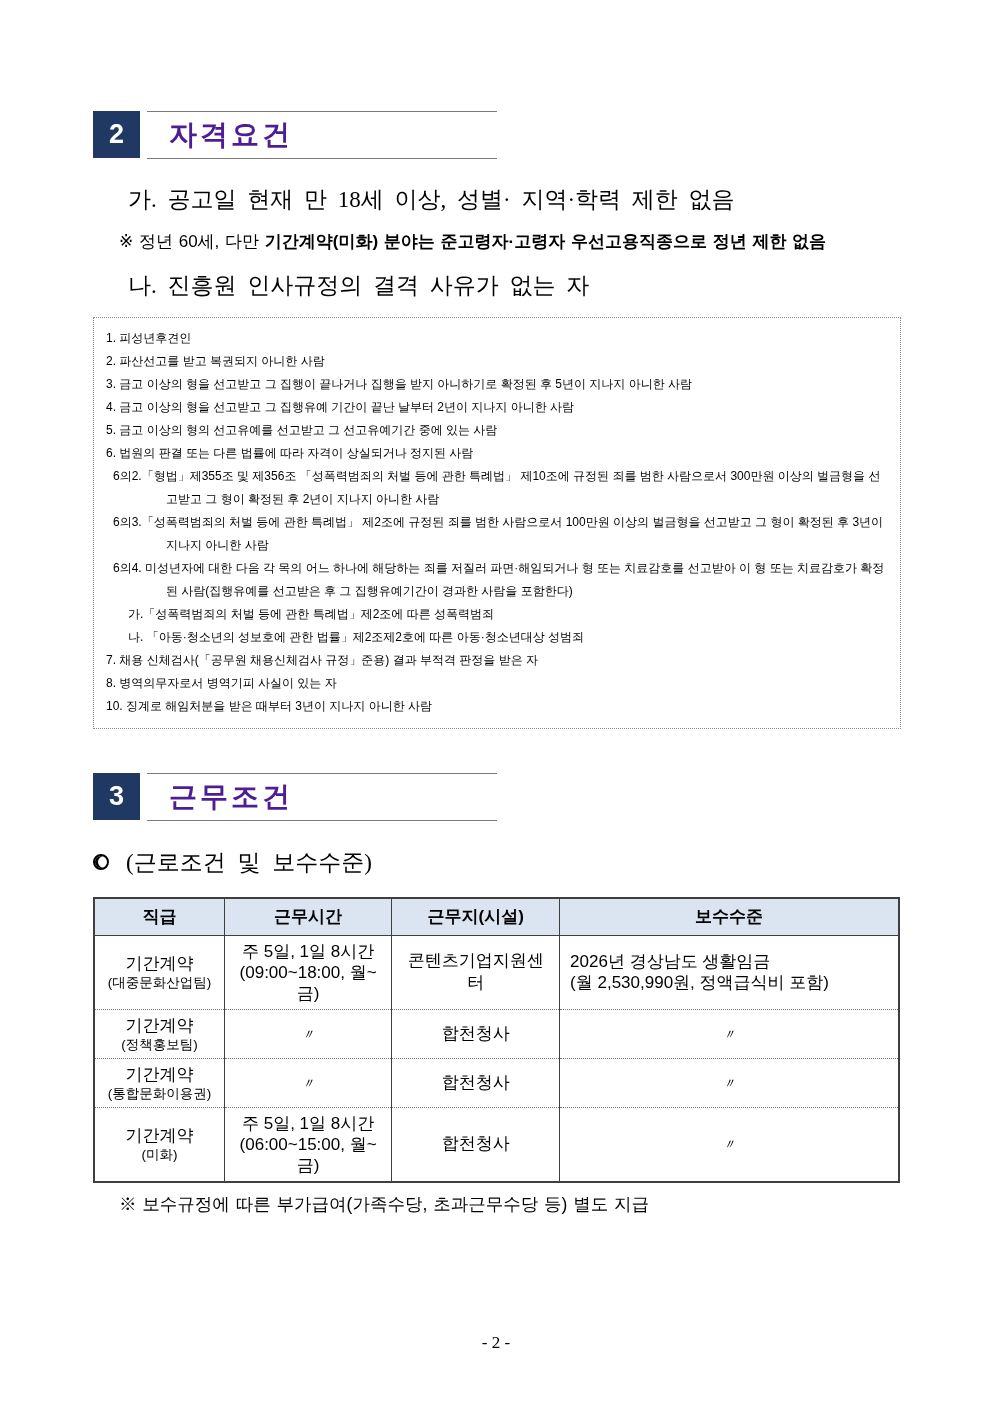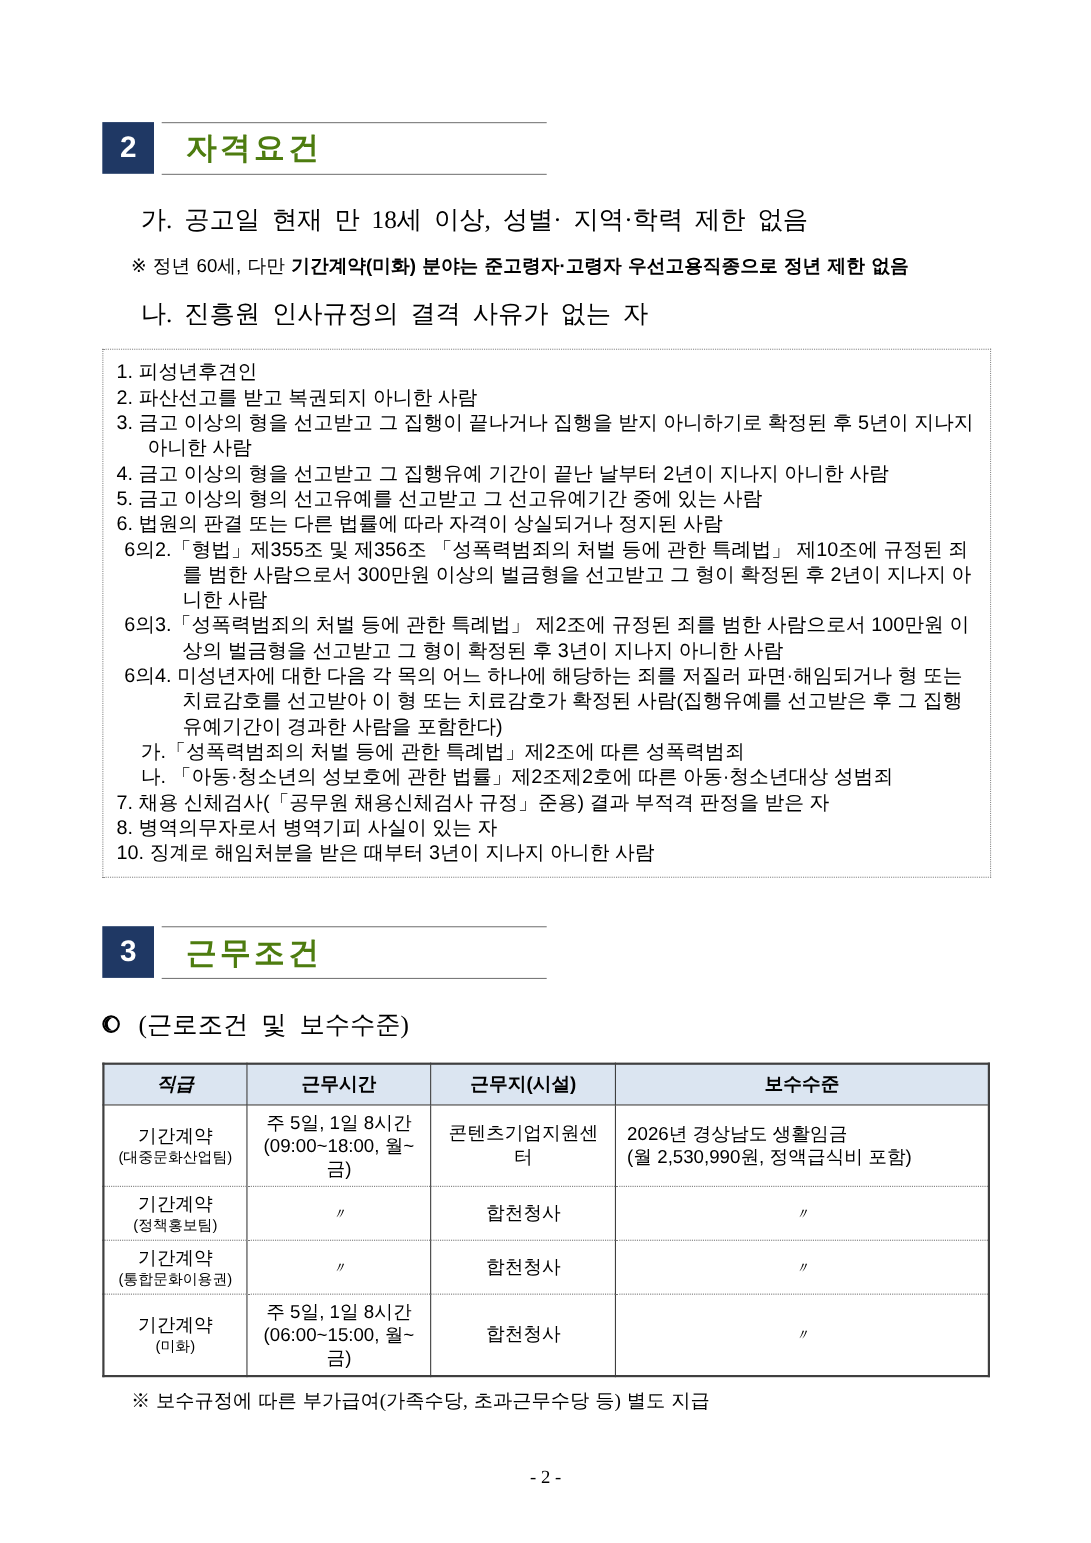--- a/index.html
+++ b/index.html
@@ -18,21 +18,21 @@
     font-family:"Liberation Sans",sans-serif; font-weight:bold; font-size:27px;
     display:flex; align-items:center; justify-content:center; flex:none;
   }
   .sec-title-box {
     width:350px; margin-left:7px;
     border-top:1px solid #7a7a7a; border-bottom:1px solid #7a7a7a;
     display:flex; align-items:center; padding-left:22px;
   }
   .sec-title {
     font-family:"Liberation Sans",sans-serif; font-weight:bold;
-    font-size:28px; letter-spacing:3px; color:#4d7c0f;
+    font-size:28px; letter-spacing:3px; color:#4c1d95;
   }
 
   
   .o-para {
     position:relative; padding-left:33px; font-size:23px; line-height:32px;
     word-spacing:6px; margin-bottom:14px;
   }
   .o-icon {
     position:absolute; left:0; top:7px; width:16px; height:16px;
     border:2px solid #000; border-radius:50%;
@@ -42,21 +42,21 @@
   .note-para {
     padding-left:26px; font-family:"Liberation Sans","DejaVu Sans",sans-serif;
     font-size:17px; line-height:22px; margin:4px 0 18px 0; word-spacing:1px;
   }
   .note-para .bold { font-weight:bold; }
 
   
   .dq-box {
     border:1px dotted #8a8a8a; padding:9px 10px 10px 10px; margin-top:8px;
     font-family:"Liberation Sans","DejaVu Sans",sans-serif;
-    font-size:18px; line-height:23px; color:#000;
+    font-size:12px; line-height:23px; color:#000;
   }
   .dq-item.lv1 { padding-left:30px; text-indent:-28px; }
   .dq-item.lv2 { padding-left:62px; text-indent:-53px; }
   .dq-item.lv3 { padding-left:44px; text-indent:-20px; }
 
   
   .cond-table {
     width:807px; border-collapse:collapse; margin-top:18px;
     font-family:"Liberation Sans","DejaVu Sans",sans-serif; font-size:17px;
     border:2px solid #3f3f3f;
@@ -64,28 +64,28 @@
   .cond-table th {
     background:#dbe5f1; border:1px solid #3f3f3f;
     font-weight:bold; font-size:17px; height:37px; text-align:center;
   }
   .cond-table td {
     border-left:1px solid #3f3f3f; border-right:1px solid #3f3f3f;
     border-bottom:1px dotted #777; text-align:center;
     padding:5px 8px; vertical-align:middle; line-height:22px;
   }
   .cond-table tr:last-child td { border-bottom:none; }
-  .col-pos { width:129px;font-style:italic; } .col-hours { width:166px; } .col-loc { width:166px; } .col-pay { width:336px; }
+  .col-pos { width:129px; } .col-hours { width:166px; } .col-loc { width:166px; } .col-pay { width:336px; }
   .team-line { font-size:13.5px; line-height:17px; display:block; }
   .pos-line { font-size:17px; line-height:21px; display:block; }
   td.pay-left { text-align:left; padding-left:10px; }
   .ditto { font-size:14px; font-style:italic; }
 
   .table-note {
-    font-family:Liberation Serif, serif; font-size:17.5px;
+    font-family:Liberation Sans, sans-serif; font-size:17.5px;
     padding-left:26px; margin-top:9px; margin-bottom:12px; word-spacing:1px;
   }
 
   .page-num {
     position:absolute; left:0; right:0; bottom:50px; text-align:center;
     font-size:17px; font-family:"Liberation Serif",serif;
   }
 </style>
 </head>
 <body>

